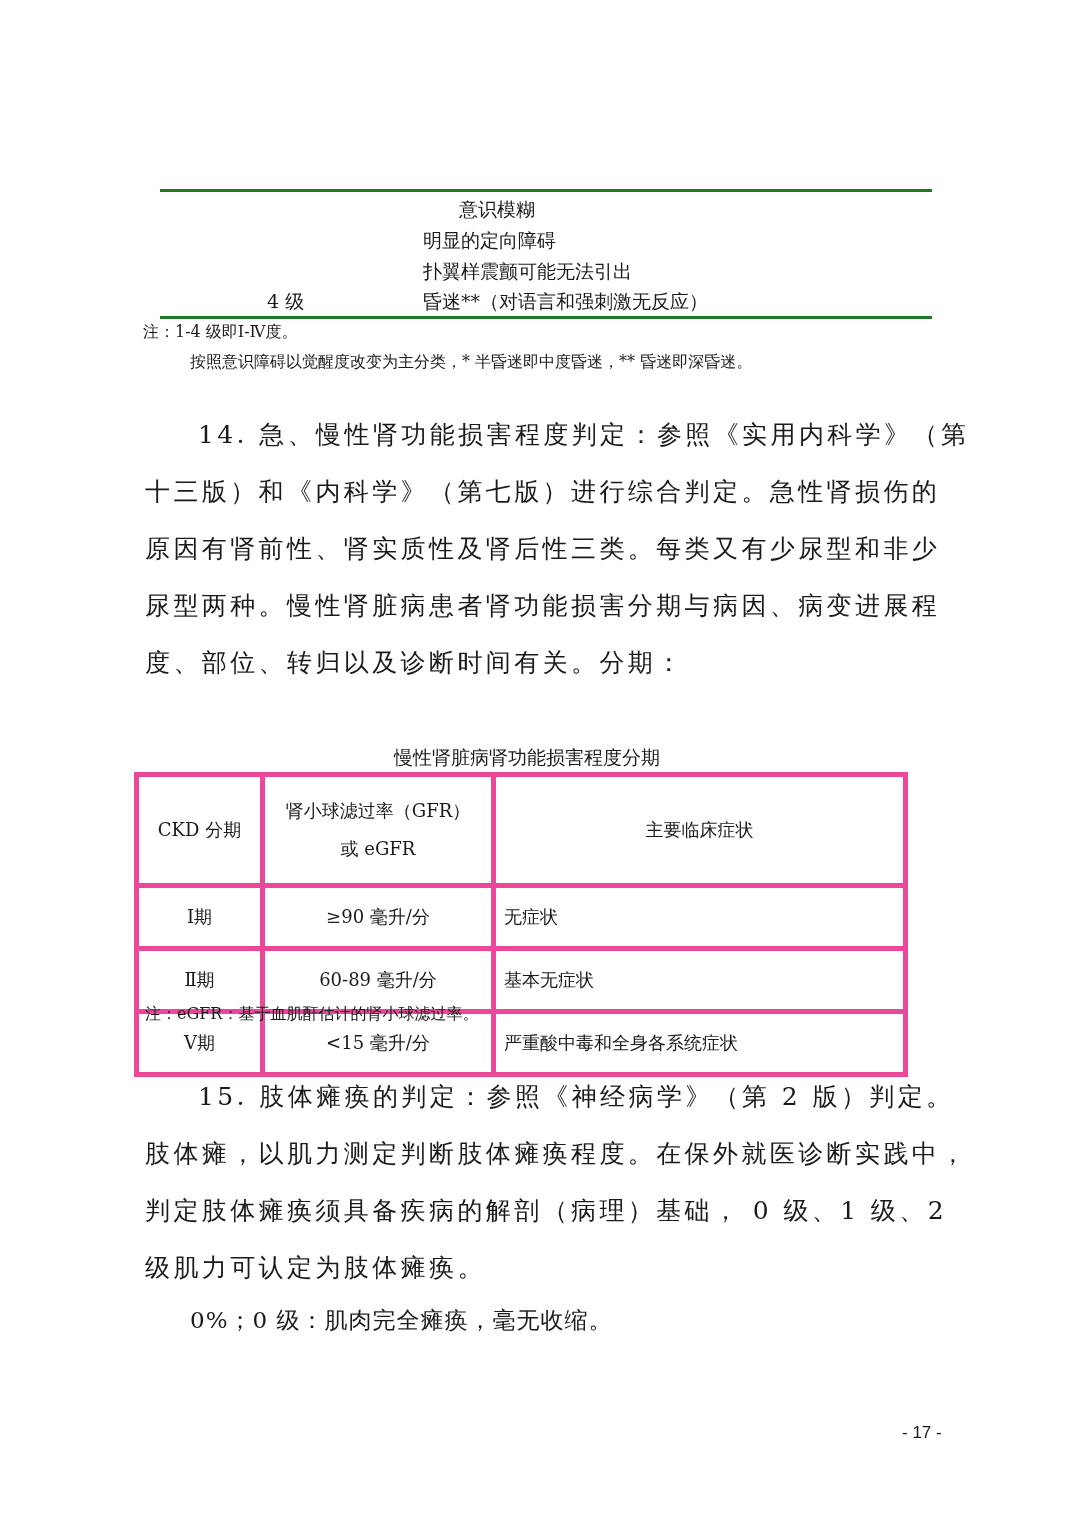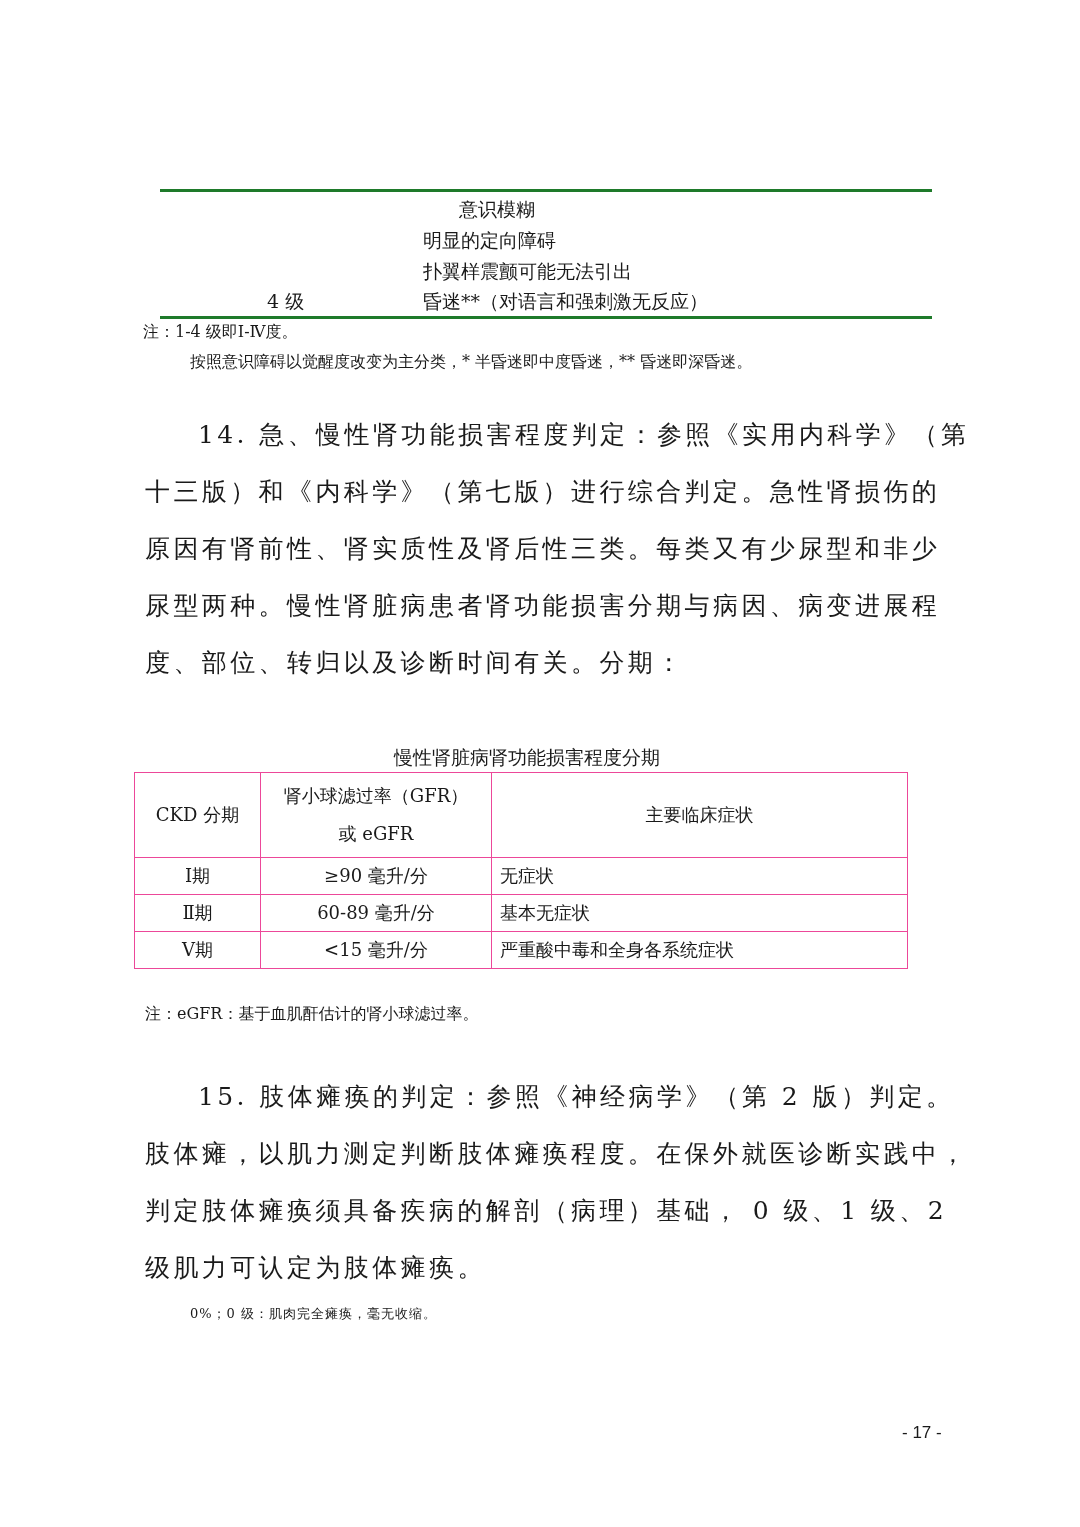--- a/index.html
+++ b/index.html
@@ -4,21 +4,21 @@
 <style>
   html, body { margin:0; padding:0; background:#fff; }
   body { width:1080px; height:1527px; position:relative; overflow:hidden;
          font-family:"DejaVu Serif","Liberation Serif",serif; color:#1a1a1a; }
   .abs { position:absolute; }
   .gline { position:absolute; left:160px; width:772px; height:3px; background:#1e7a2a; }
   .cell-line { position:absolute; left:423px; font-size:19px; }
   .note { position:absolute; font-size:16px; white-space:nowrap; }
   .para { position:absolute; left:145px; width:800px; font-size:25px; letter-spacing:3.4px; white-space:nowrap; }
   table.ckd { position:absolute; left:134px; top:772px; width:774px; border-collapse:collapse; font-size:18px; }
-  table.ckd td { border:1px solid #ec4899; padding:4px 8px; height:28px; }
+  table.ckd td { border:5px solid #ec4899; padding:15px 8px; height:28px; }
   table.ckd td.c { text-align:center; }
   .hdr td { height:80px; }
   .pnum { position:absolute; left:902px; top:1423px; font-family:"Liberation Sans",sans-serif; font-size:17px; }
 </style>
 </head>
 <body>
 
 <div class="gline" style="top:189px;"></div>
 <div class="cell-line" style="top:197px;margin-left:36px;">意识模糊</div>
 <div class="cell-line" style="top:228px;text-align:center;">明显的定向障碍</div>
@@ -70,15 +70,15 @@
   </tr>
 </tbody>
   </table>
 
 <div class="note" style="left:145px; top:1004px;">注：eGFR：基于血肌酐估计的肾小球滤过率。</div>
 
 <div class="para" style="top:1080px; left:198px;">15. 肢体瘫痪的判定：参照《神经病学》（第 2 版）判定。</div>
 <div class="para" style="top:1137px;">肢体瘫，以肌力测定判断肢体瘫痪程度。在保外就医诊断实践中，</div>
 <div class="para" style="top:1194px;">判定肢体瘫痪须具备疾病的解剖（病理）基础， 0 级、1 级、2</div>
 <div class="para" style="top:1251px;">级肌力可认定为肢体瘫痪。</div>
-<div class="para" style="top:1305px; left:190px; font-size:13px; letter-spacing:1px;">0%；0 级：肌肉完全瘫痪，毫无收缩。</div>
+<div class="para" style="top:1305px; left:190px; font-size:23px; letter-spacing:1px;">0%；0 级：肌肉完全瘫痪，毫无收缩。</div>
 
 <div class="pnum">- 17 -</div>
 
 </body></html>

